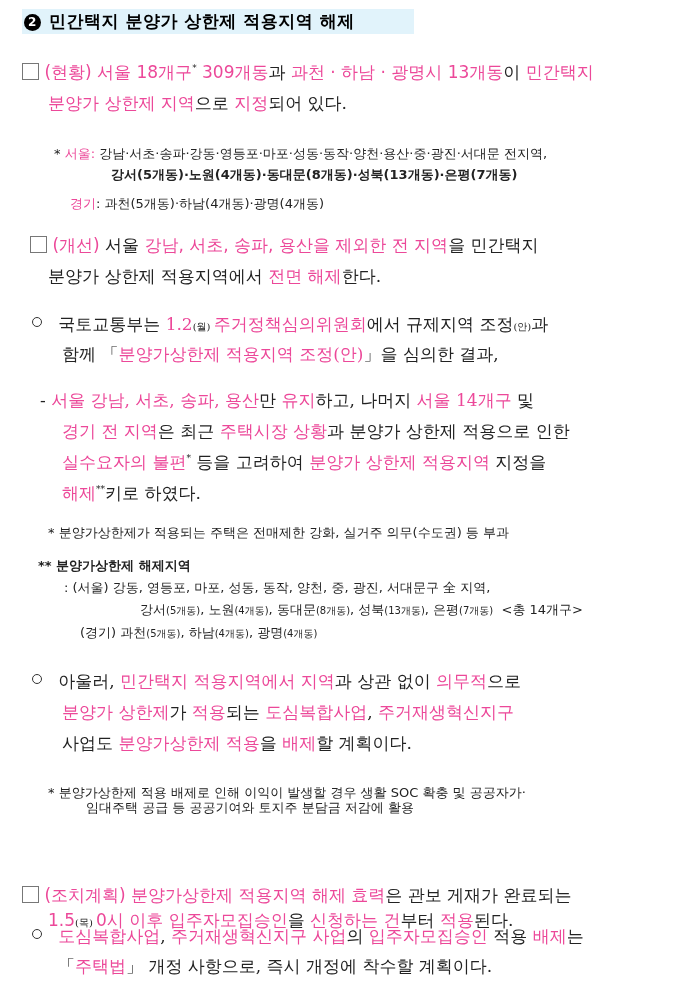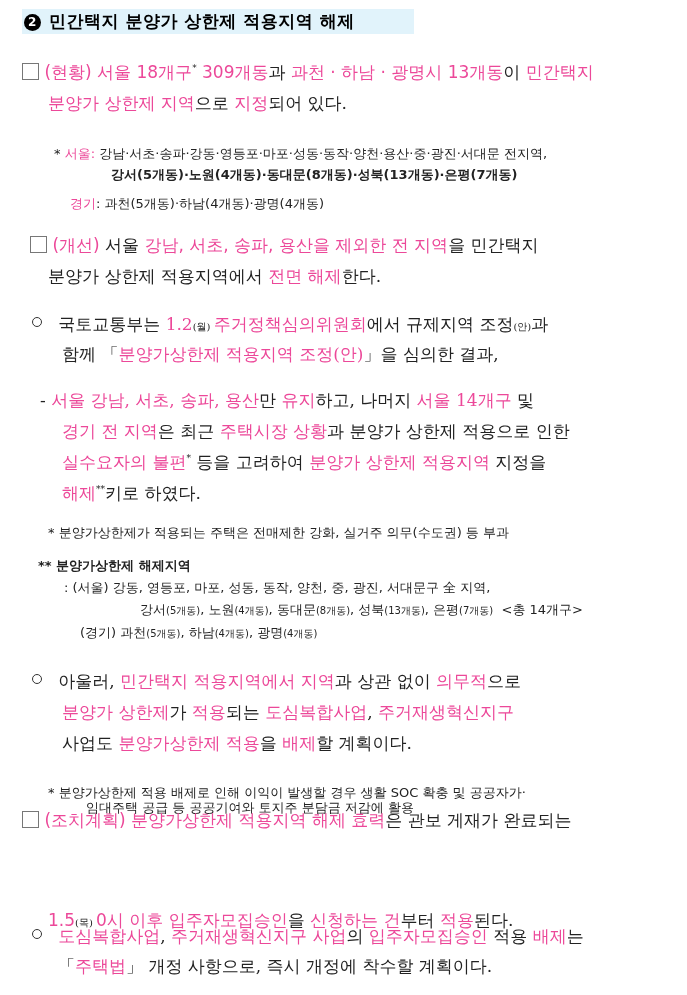--- a/index.html
+++ b/index.html
@@ -102,21 +102,21 @@
 <div class="abs line serif" style="left:62px; top:698px;">
   <b>분양가 상한제</b><span>가 </span><b>적용</b><span>되는 </span><b>도심복합사업</b><span>, </span><b>주거재생혁신지구</b>
 </div>
 <div class="abs line serif" style="left:62px; top:729px;">
   <span>사업도 </span><b>분양가상한제 적용</b><span>을 </span><b>배제</b><span>할 계획이다.</span>
 </div>
 
 <div class="abs small" style="left:48px; top:782px;">* 분양가상한제 적용 배제로 인해 이익이 발생할 경우 생활 SOC 확충 및 공공자가·</div>
 <div class="abs small" style="left:58px; top:797px;margin-left:28px;">임대주택 공급 등 공공기여와 토지주 분담금 저감에 활용</div>
 
-<div class="abs line" style="left:22px; top:806px;text-align:center;">
+<div class="abs line" style="left:22px; top:881px;text-align:center;">
   <span class="box"></span>
   <b>(조치계획)</b>
   <b>분양가상한제 적용지역 해제 효력</b><span class="serif">은 관보 게재가 완료되는</span>
 </div>
 <div class="abs line" style="left:48px; top:874px;margin-top:32px;">
   <b>1.5</b><span class="tiny serif">(목) </span><b>0시 이후 입주자모집승인</b><span class="serif">을 </span><b>신청하는 건</b><span class="serif">부터 </span><b>적용</b><span class="serif">된다.</span>
 </div>
 
 <div class="abs line serif" style="left:32px; top:922px;">
   <span class="circ"></span>&nbsp;&nbsp;

